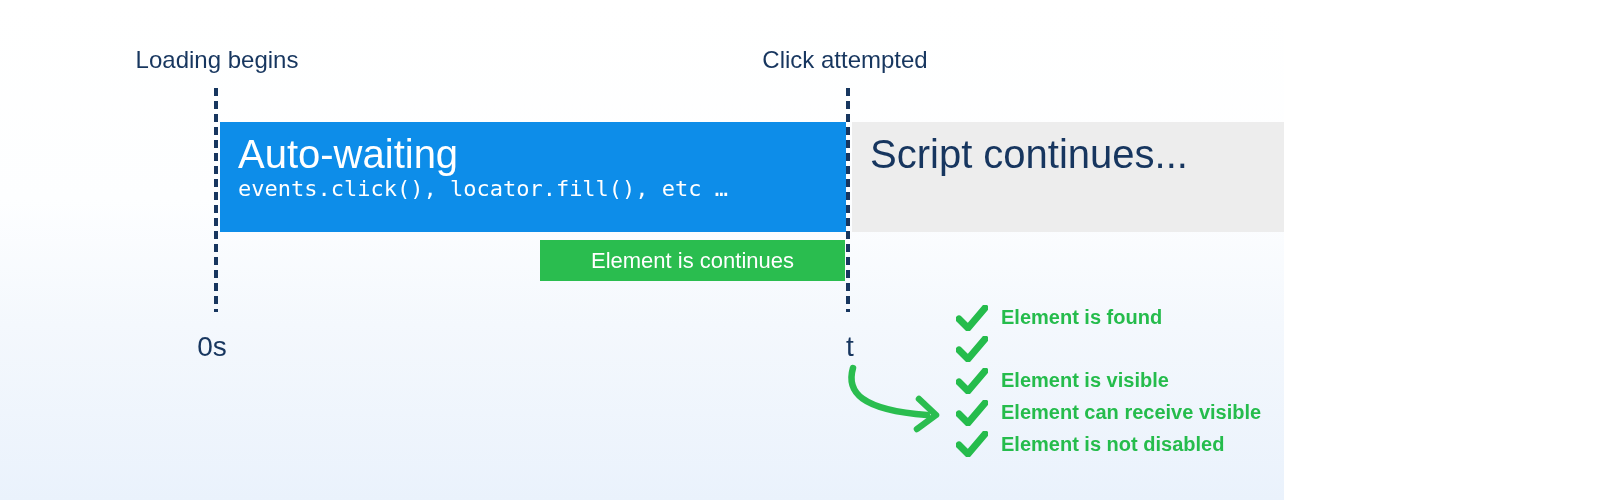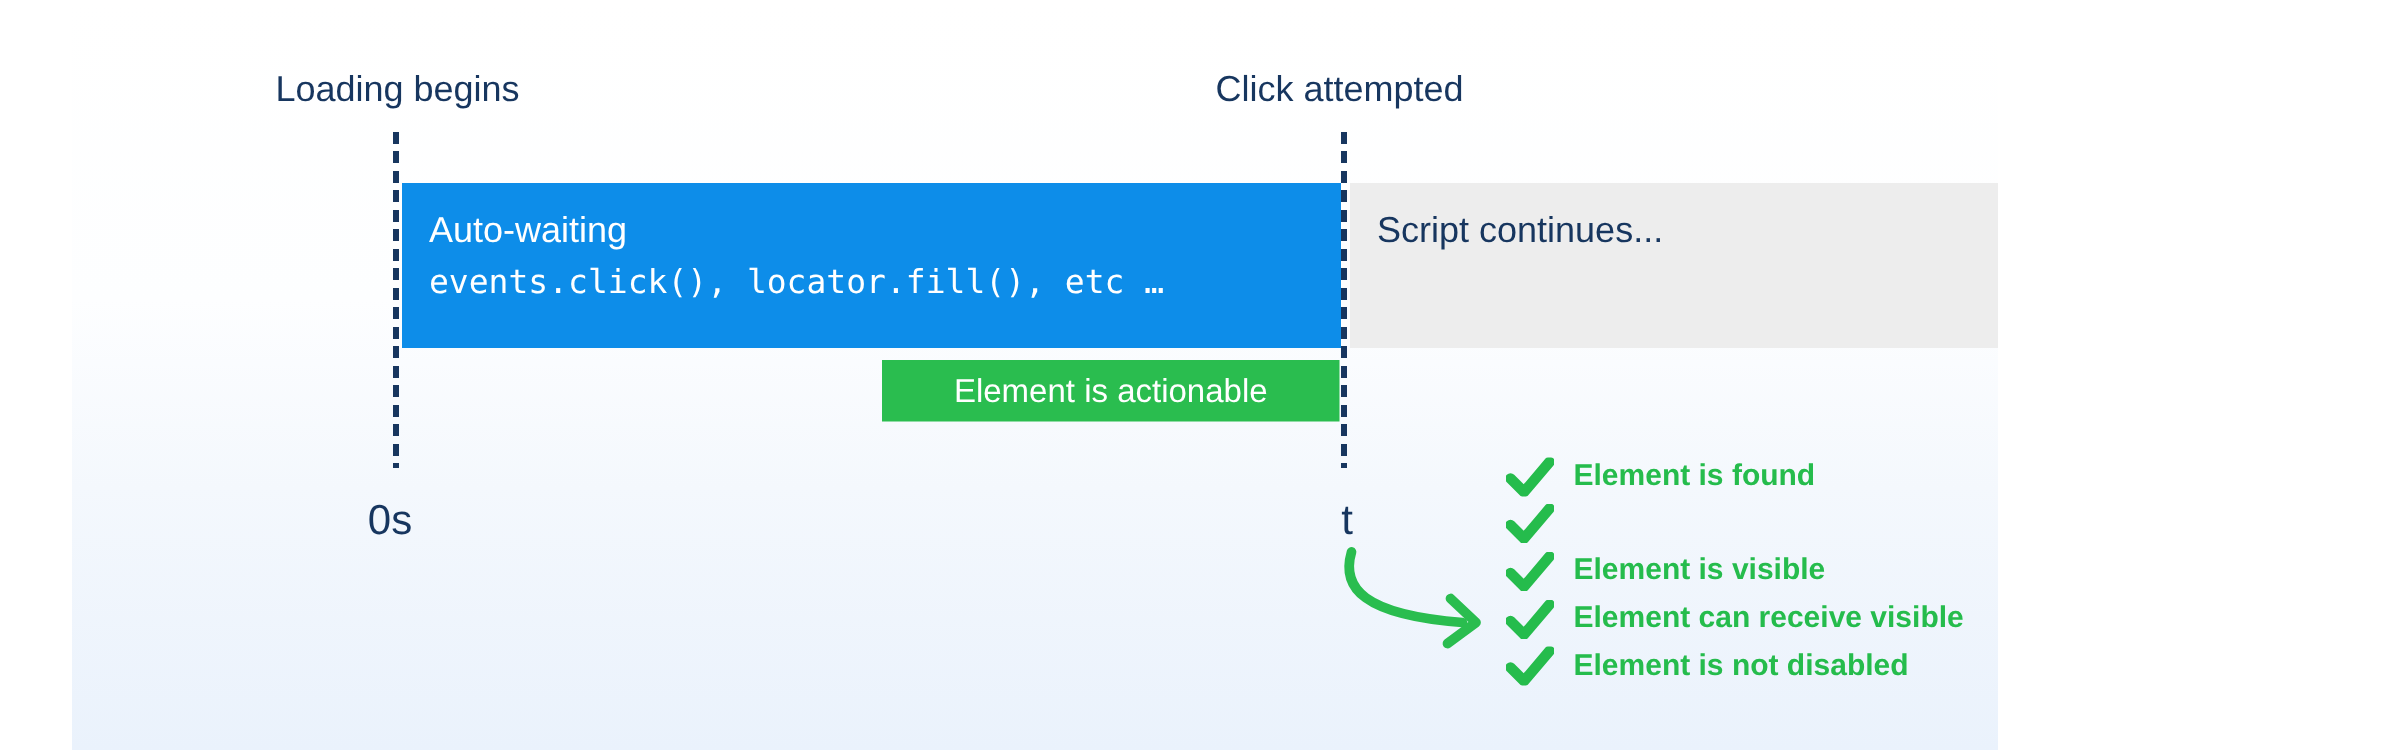--- a/index.html
+++ b/index.html
@@ -4,21 +4,20 @@
 <style>
   html, body { margin: 0; padding: 0; }
   body { font-family: "Liberation Sans", sans-serif; }
 
   .stage {
     position: relative;
     width: 1284px;
     height: 500px;
     overflow: hidden;
     background: linear-gradient(180deg, #ffffff 0%, #fdfeff 40%, #f4f8fd 65%, #eaf2fc 100%);
-    margin-left: 48px;
   }
 
   
   .event-label {
     position: absolute;
     top: 46px;
     transform: translateX(-50%);
     font-size: 24px;
     font-weight: 500;
     color: #17365f;
@@ -52,21 +51,21 @@
     background: #0d8de9;
     color: #ffffff;
   }
   .bar.script-continues {
     left: 852px;
     width: 552px;
     background: #ededed;
     color: #17365f;
   }
   .bar-title {
-    font-size: 24px;
+    font-size: 40px;
     font-weight: 500;
     line-height: 40px;
     white-space: nowrap;
   }
   .bar-code {
     font-family: "DejaVu Sans Mono", "Liberation Mono", monospace;
     font-size: 22px;
     line-height: 30px;
     white-space: nowrap;
   }
@@ -146,21 +145,21 @@
   <div class="bar auto-waiting">
     <div class="bar-title">Auto-waiting</div>
     <div class="bar-code">events.click(), locator.fill(), etc …</div>
   </div>
 
   <div class="bar script-continues">
     <div class="bar-title">Script continues...</div>
   </div>
 
   <div class="badge">
-    <span>Element is actionable</span>
+    <span>Element is continues</span>
   </div>
 
   <div class="tick start">0s</div>
   <div class="tick end">t</div>
 
   <div class="arrow-wrap">
     <svg width="120" height="85" viewBox="0 0 120 85" fill="none" xmlns="http://www.w3.org/2000/svg">
       <path d="M18 10 C 11 34, 26 52, 92 57" stroke="#2abd4f" stroke-width="6.5" stroke-linecap="round" fill="none"></path>
       <path d="M84 41 L101 57 L82 71" stroke="#2abd4f" stroke-width="6.5" stroke-linecap="round" stroke-linejoin="round" fill="none"></path>
     </svg>

